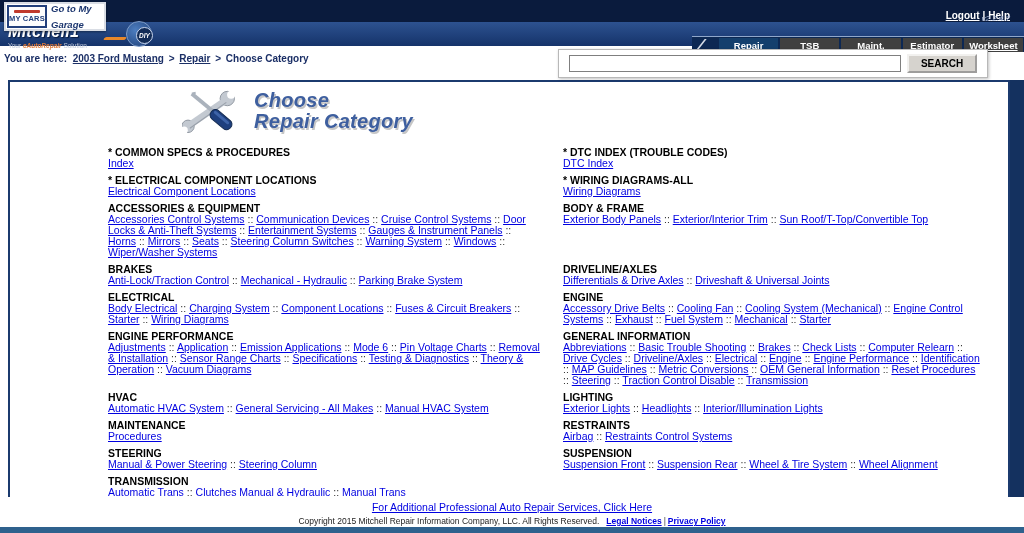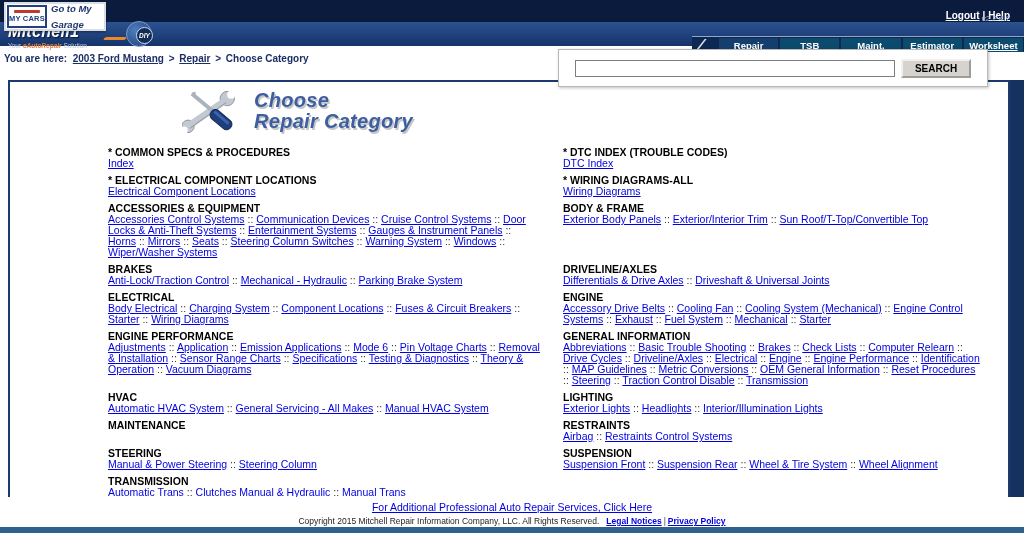--- a/index.html
+++ b/index.html
@@ -39,34 +39,34 @@
                font-style:italic; display:flex; align-items:center; justify-content:center; z-index:6; }
   .tagline { position:relative; font-size:6.5px; color:#c2cada; margin-top:2px; }
   .tagline .em { color:#e07b39; font-weight:bold; font-style:italic; }
 
   
   .tabband { position:absolute; top:36px; right:0; width:332px; height:16px; background:#0d2853;
              border-top:1px solid #90a7ca; display:flex; align-items:stretch; z-index:4;
              padding-left:26px; }
   .tabband .diag { position:absolute; left:8px; top:2px; width:14px; height:12px;
                    border-left:2px solid #d7dde8; transform:skewX(-38deg); }
-  .tab { flex:1 1 0; margin:1px 1px 0 1px; background:#0c4a6e; color:#fff; font-size:9.5px; font-weight:bold;
+  .tab { flex:1 1 0; margin:1px 1px 0 1px; background:#404040; color:#fff; font-size:9.5px; font-weight:bold;
          text-decoration:underline; display:flex; align-items:center; justify-content:center; cursor:pointer; }
   .tab.active { background:#143f6d; }
 
   .rightstrip { position:absolute; top:36px; right:0; width:14px; height:461px; background:#14315f; }
 
   
   .crumbrow { position:absolute; top:46px; left:0; right:0; height:34px; background:#fff; }
   .breadcrumb { position:absolute; top:7px; left:4px; font-size:10px; font-weight:bold; color:#1b2f66; }
   .breadcrumb a.bc-link { color:#1b2f66; text-decoration:underline; cursor:pointer; }
   .bc-sep { color:#1b2f66; padding:0 2px; }
-  .searchbox { position:absolute; top:49px; right:36px; width:430px; height:38px; background:#fff;
+  .searchbox { position:absolute; top:49px; right:36px; width:430px; height:29px; background:#fff;
                border:1px solid #b8b8b8; box-shadow:1px 1px 3px rgba(0,0,0,.25);
-               display:flex; align-items:center; padding:0 16px; z-index:5; }
+               display:flex; align-items:center; padding:0 10px; z-index:5; }
   .search-input { flex:1; height:17px; border:1px solid #7f7f7f; font-size:11px; padding:0 3px; margin-right:6px; }
   .search-btn { width:70px; height:19px; background:#d6d3ce; border:2px outset #f2f1ef;
                 font-size:10px; font-weight:bold; color:#000; cursor:pointer;
                 font-family:"Liberation Sans", sans-serif; }
 
   
   .mainbox { position:absolute; top:80px; left:8px; right:14px; height:523px; background:#fff;
              border:2px solid #1b3a6e; border-bottom-width:5px; overflow:hidden; }
   .hdr { display:flex; align-items:flex-start; margin:6px 0 0 172px; height:46px; }
   .hdr .title-block { margin-left:14px; margin-top:2px; }
@@ -235,20 +235,21 @@
             <div class="cat-links"><a class="cat-link">Automatic HVAC System</a><span class="cat-sep"> :: </span><a class="cat-link">General Servicing - All Makes</a><span class="cat-sep"> :: </span><a class="cat-link">Manual HVAC System</a></div>
           </div>
           <div class="cat-cell">
             <div class="cat-head">LIGHTING</div>
             <div class="cat-links"><a class="cat-link">Exterior Lights</a><span class="cat-sep"> :: </span><a class="cat-link">Headlights</a><span class="cat-sep"> :: </span><a class="cat-link">Interior/Illumination Lights</a></div>
           </div>
         </div>
         <div class="cat-row">
           <div class="cat-cell">
             <div class="cat-head">MAINTENANCE</div>
+            <div class="cat-links"><a class="cat-link">Procedures</a></div>
           </div>
           <div class="cat-cell">
             <div class="cat-head">RESTRAINTS</div>
             <div class="cat-links"><a class="cat-link">Airbag</a><span class="cat-sep"> :: </span><a class="cat-link">Restraints Control Systems</a></div>
           </div>
         </div>
         <div class="cat-row">
           <div class="cat-cell">
             <div class="cat-head">STEERING</div>
             <div class="cat-links"><a class="cat-link">Manual &amp; Power Steering</a><span class="cat-sep"> :: </span><a class="cat-link">Steering Column</a></div>

